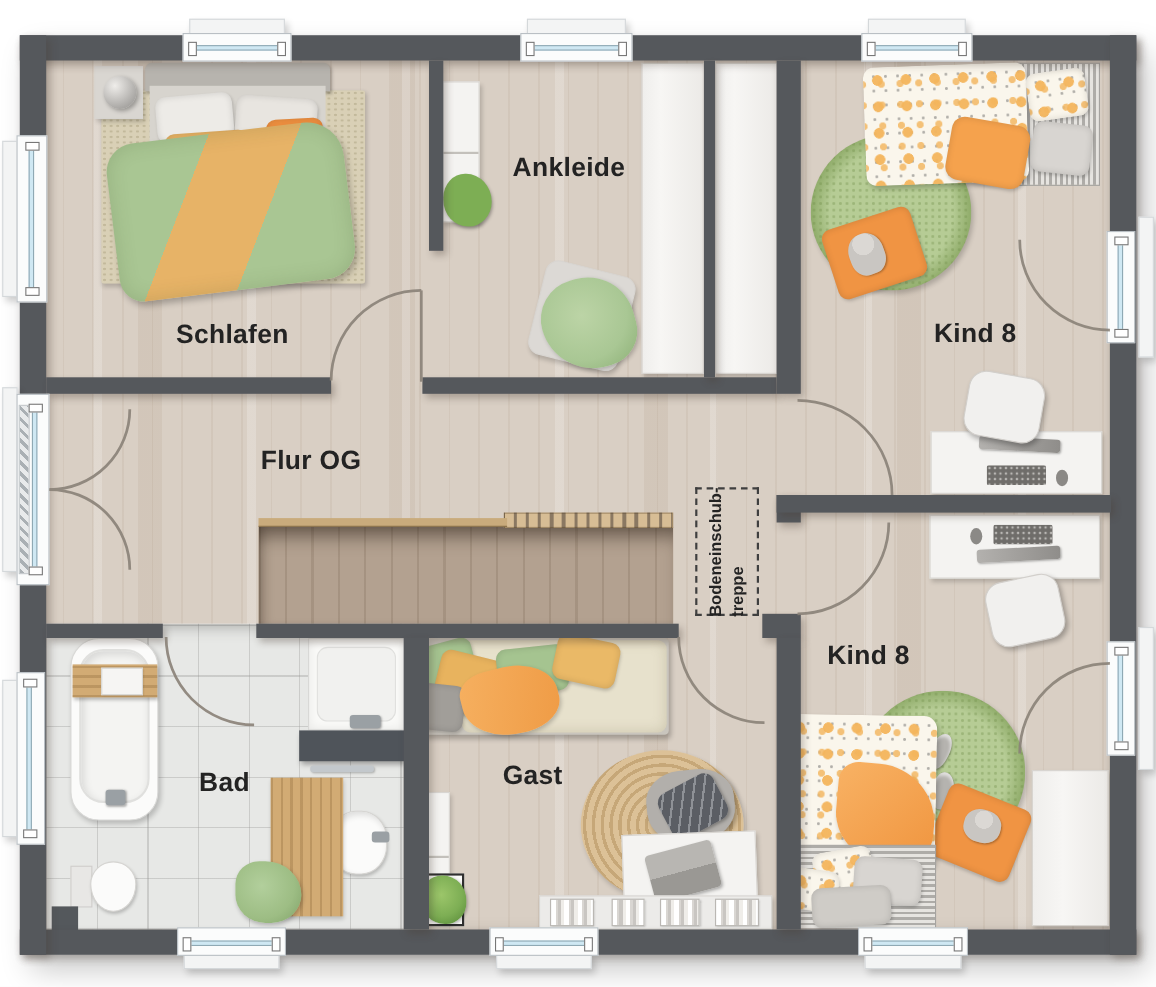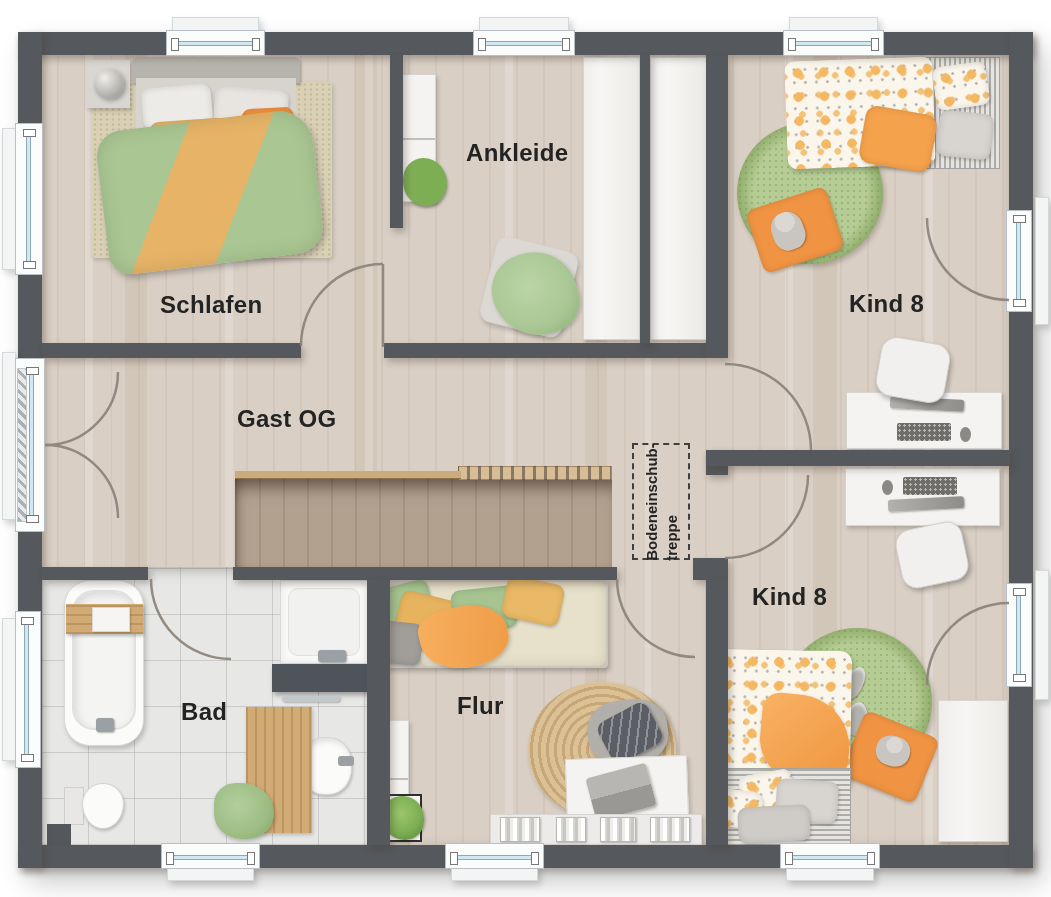--- a/index.html
+++ b/index.html
@@ -248,23 +248,23 @@
       <path d="M725 364 A86 86 0 0 1 811 450"></path>
       <path d="M808 475 A83 83 0 0 1 725 558"></path>
       <path d="M927 218 A82 82 0 0 0 1009 300"></path>
       <path d="M927 685 A82 82 0 0 1 1009 603"></path>
     </g>
   </svg>
 
   <div class="lbl" style="left:160px;top:291px;">Schlafen</div>
   <div class="lbl" style="left:466px;top:139px;">Ankleide</div>
   <div class="lbl" style="left:849px;top:290px;">Kind 8</div>
-  <div class="lbl" style="left:237px;top:405px;">Gast OG</div>
+  <div class="lbl" style="left:237px;top:405px;">Flur OG</div>
   <div class="lbl" style="left:181px;top:698px;">Bad</div>
-  <div class="lbl" style="left:457px;top:692px;">Flur</div>
+  <div class="lbl" style="left:457px;top:692px;">Gast</div>
   <div class="lbl" style="left:752px;top:583px;">Kind 8</div>
 
   <div class="a hatch-box" style="left:632px;top:443px;width:58px;height:117px;">
     <div class="hatch-text">
       <span style="display:block;">Bodeneinschub-</span>
       <span style="display:block;">treppe</span>
     </div>
   </div>
 
 </div>

